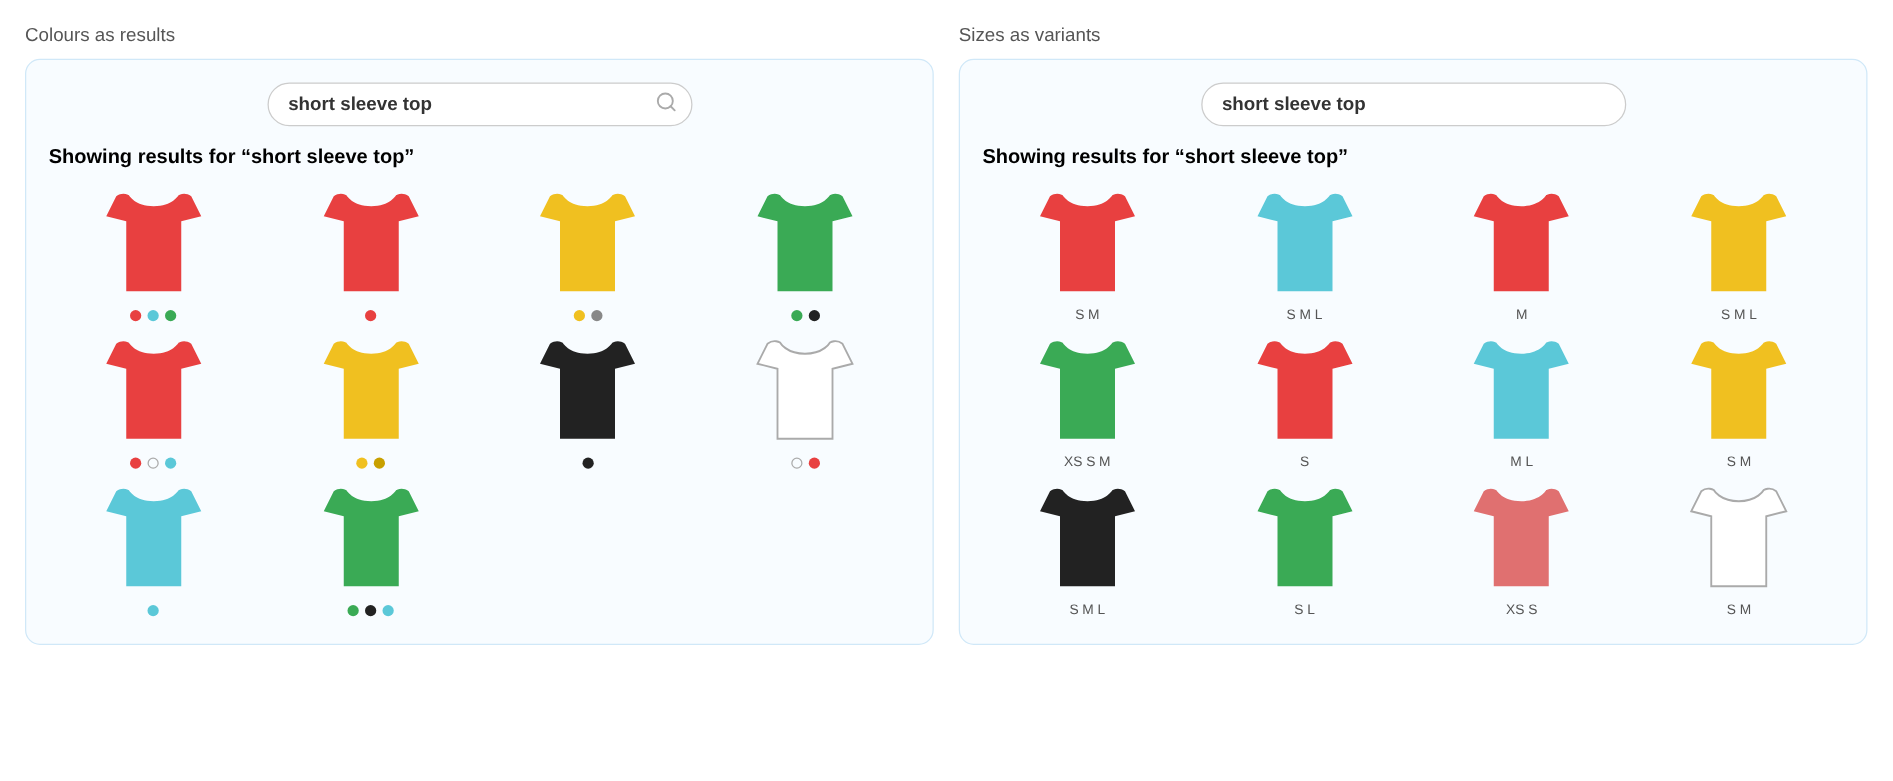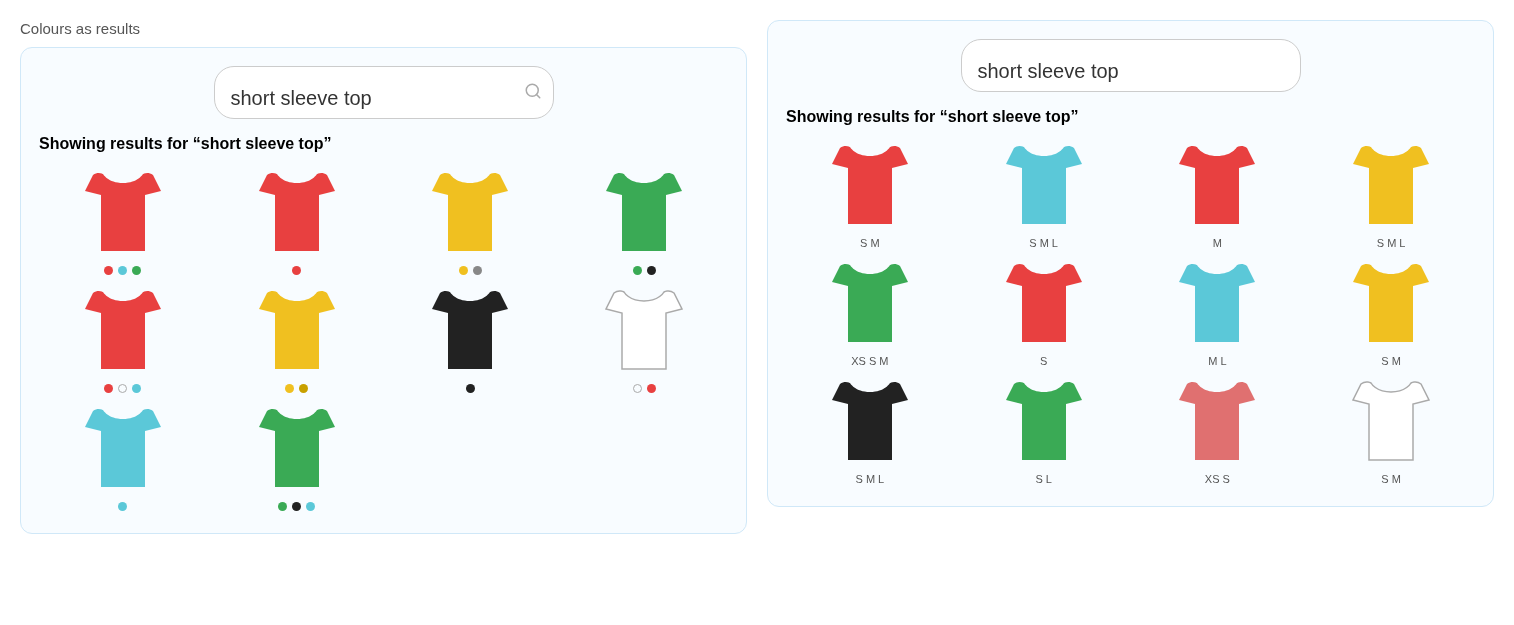--- a/index.html
+++ b/index.html
@@ -36,27 +36,28 @@
       display: flex;
       justify-content: center;
       margin-bottom: 16px;
     }
     .search-input-wrap {
       position: relative;
       width: 340px;
     }
     .search-input {
       width: 100%;
-      padding: 20px 36px 8px 16px;
+      padding: 8px 36px 8px 16px;
       border: 1.5px solid #ccc;
       border-radius: 20px;
-      font-size: 20px;
+      font-size: 15px;
       color: #333;
       background: #fff;
       outline: none;
+      font-weight: bold;
     }
     .search-icon-wrap {
       position: absolute;
       right: 12px;
       top: 50%;
       transform: translateY(-50%);
       color: #aaa;
       font-size: 16px;
       pointer-events: none;
     }
@@ -222,20 +223,21 @@
               <span class="dot" style="background: rgb(58, 170, 85);"></span>
               <span class="dot" style="background: rgb(34, 34, 34);"></span>
               <span class="dot" style="background: rgb(91, 200, 216);"></span>
             </div>
           </div>
         </div>
     </div>
   </div>
 
   <div class="panel">
+    <div class="panel-title">Sizes as variants</div>
     <div class="panel-box">
       <div class="search-bar">
         <div class="search-input-wrap">
           <input class="search-input" type="text" value="short sleeve top" style="">
         </div>
       </div>
       <div class="results-heading">Showing results for “short sleeve top”</div>
       <div class="products-grid" id="right-grid">
           <div class="product-item">
             <svg class="shirt-svg" viewBox="0 0 80 90" xmlns="http://www.w3.org/2000/svg">

